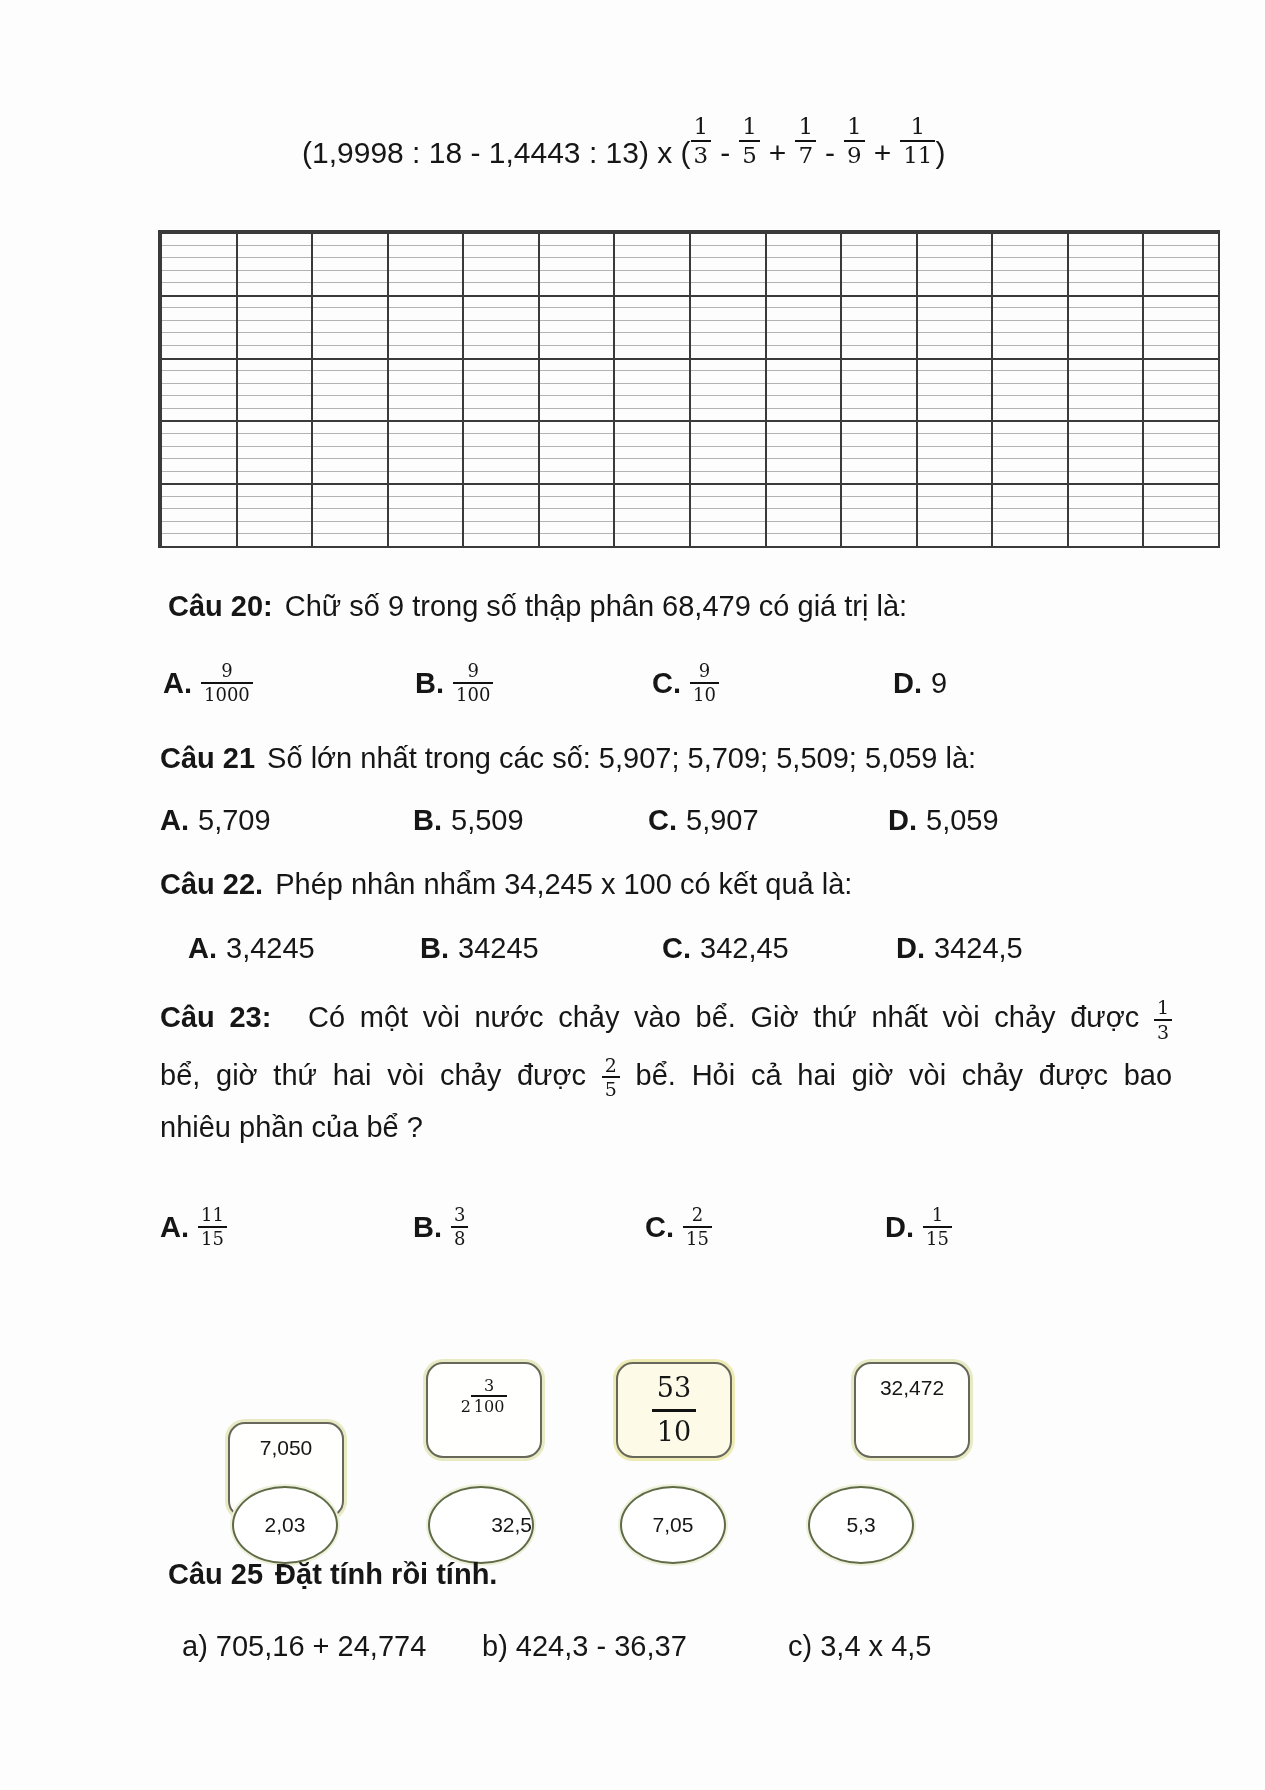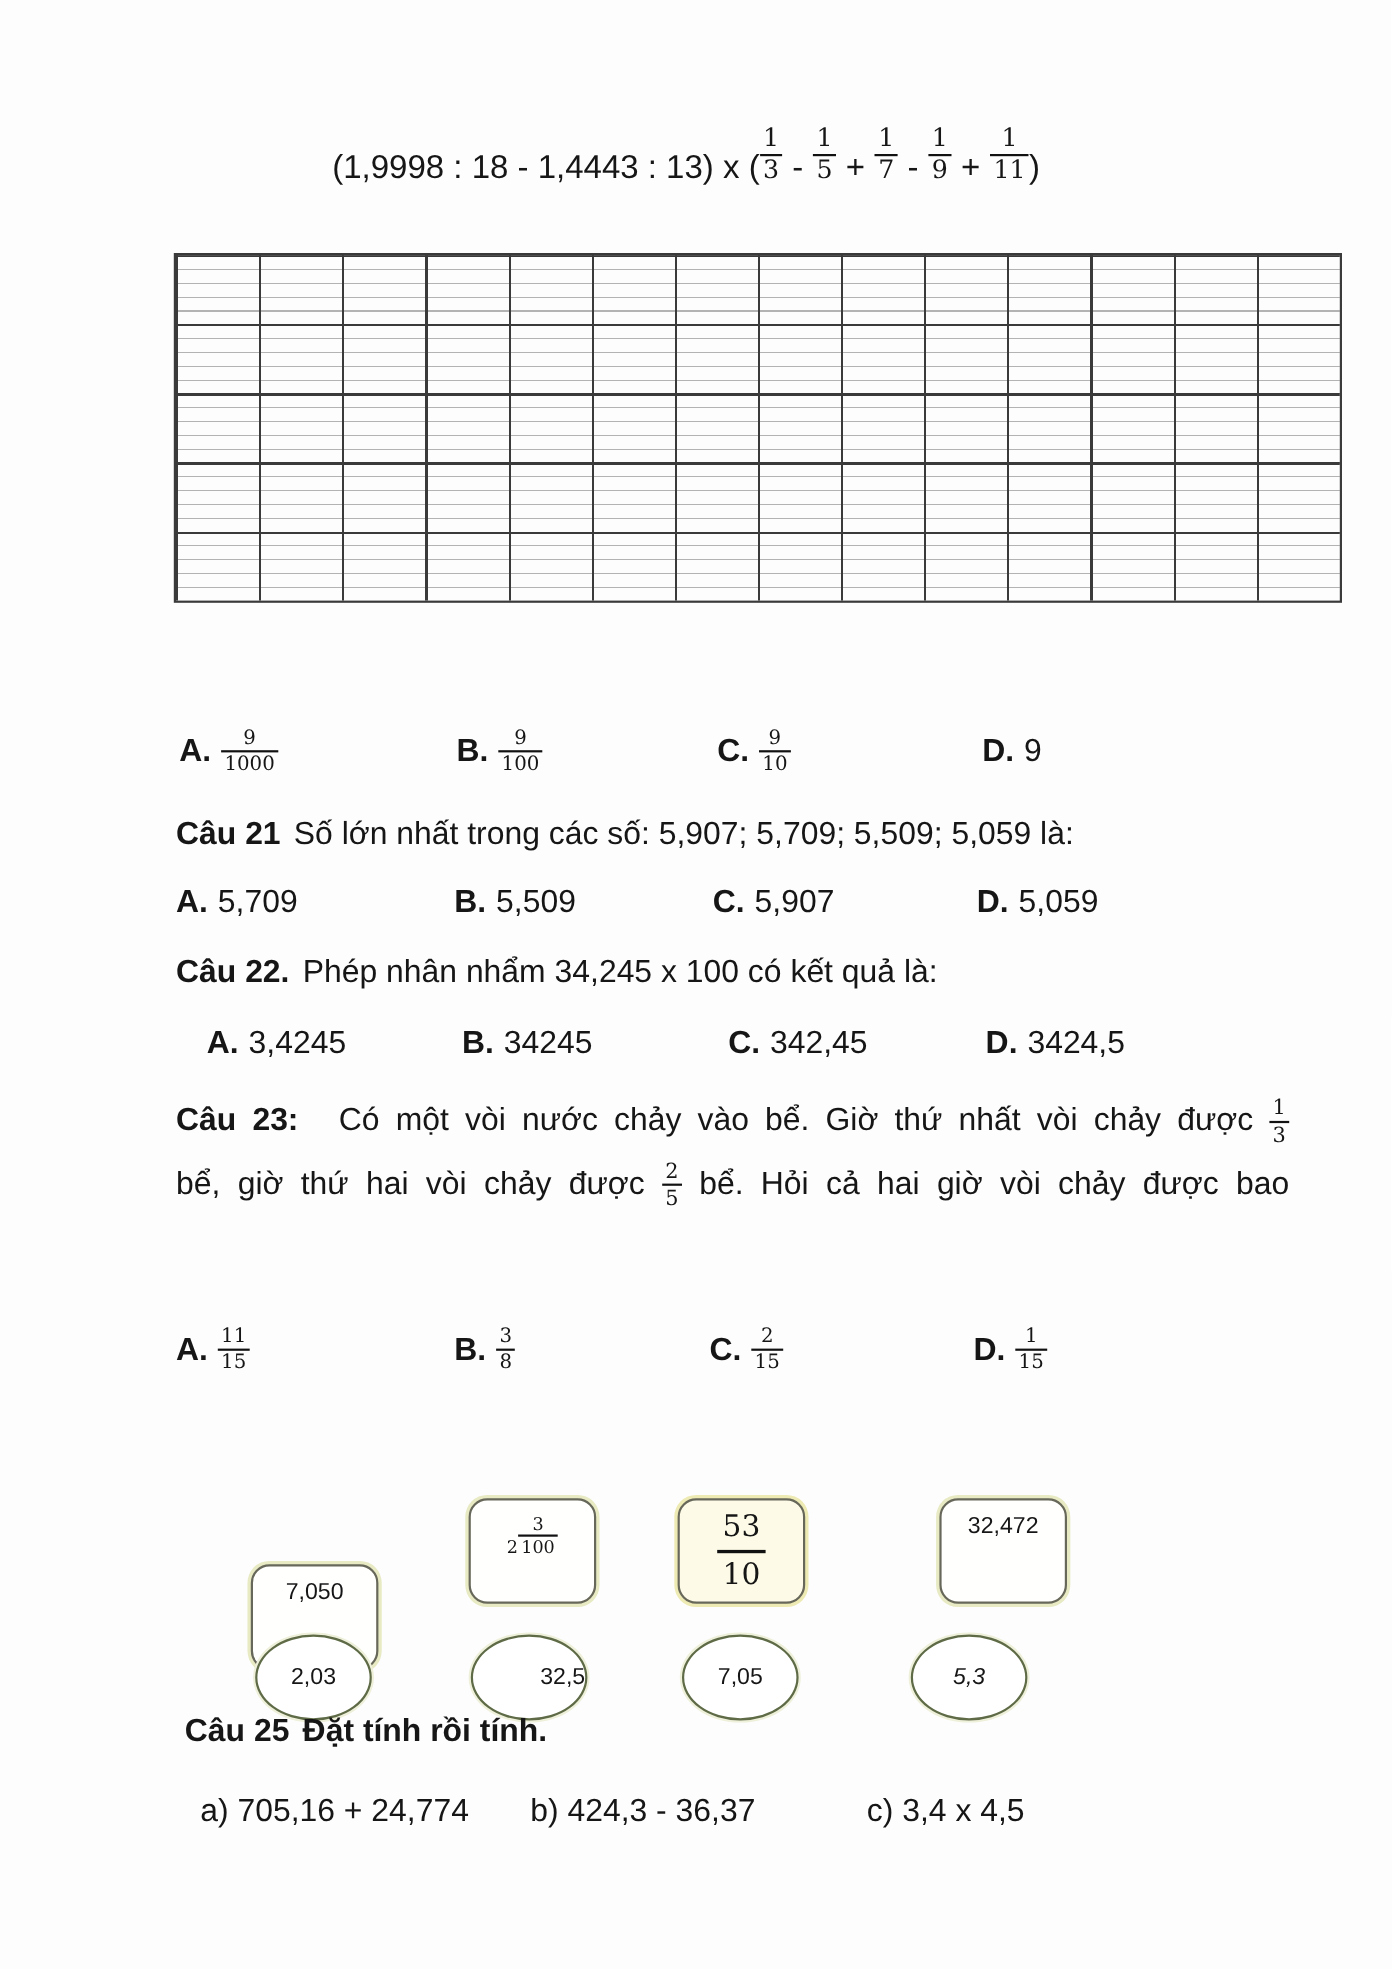--- a/index.html
+++ b/index.html
@@ -111,20 +111,23 @@
     <span class="op">+</span>
     <span class="frac f-expr">
       <span class="num">1</span>
       <span class="den">11</span>
     </span>
     <span>)</span>
   </div>
 
   <div class="grid"></div>
 
+  <div class="heading" style="left:168px;top:590px;">
+    <span class="lbl">Câu 20:</span><span>Chữ số 9 trong số thập phân 68,479 có giá trị là:</span>
+  </div>
   <div class="opt-row" style="top:648px;">
     <span class="opt" style="left:163px;">
       <b class="key">A.</b>
       <span class="frac f-sm">
         <span class="num">9</span>
         <span class="den">1000</span>
       </span>
     </span>
     <span class="opt" style="left:415px;">
       <b class="key">B.</b>
@@ -200,20 +203,23 @@
       </span>
     </div>
     <div class="jline">
       <span>bể, giờ thứ hai vòi chảy được</span>
       <span class="frac f-inline">
         <span class="num">2</span>
         <span class="den">5</span>
       </span>
       <span>bể. Hỏi cả hai giờ vòi chảy được bao</span>
     </div>
+    <div class="lastline">
+      <span>nhiêu phần của bể ?</span>
+    </div>
   </div>
 
   <div class="opt-row" style="top:1192px;">
     <span class="opt" style="left:160px;">
       <b class="key">A.</b>
       <span class="frac f-sm">
         <span class="num">11</span>
         <span class="den">15</span>
       </span>
     </span>
@@ -265,21 +271,21 @@
 
   <div class="oval" style="left:232px;top:1486px;">
     <span>2,03</span>
   </div>
   <div class="oval" style="left:428px;top:1486px;justify-content:flex-end;">
     <span>32,5</span>
   </div>
   <div class="oval" style="left:620px;top:1486px;">
     <span>7,05</span>
   </div>
-  <div class="oval" style="left:828px;top:1486px;font-style:italic;">
+  <div class="oval" style="left:808px;top:1486px;">
     <span>5,3</span>
   </div>
 
   <div class="heading all-bold" style="left:168px;top:1558px;">
     <span class="lbl">Câu 25</span><span>Đặt tính rồi tính.</span>
   </div>
   <span class="abc-item" style="left:182px;top:1630px;">a) 705,16 + 24,774</span>
   <span class="abc-item" style="left:482px;top:1630px;">b) 424,3 - 36,37</span>
   <span class="abc-item" style="left:788px;top:1630px;">c) 3,4 x 4,5</span>
 

